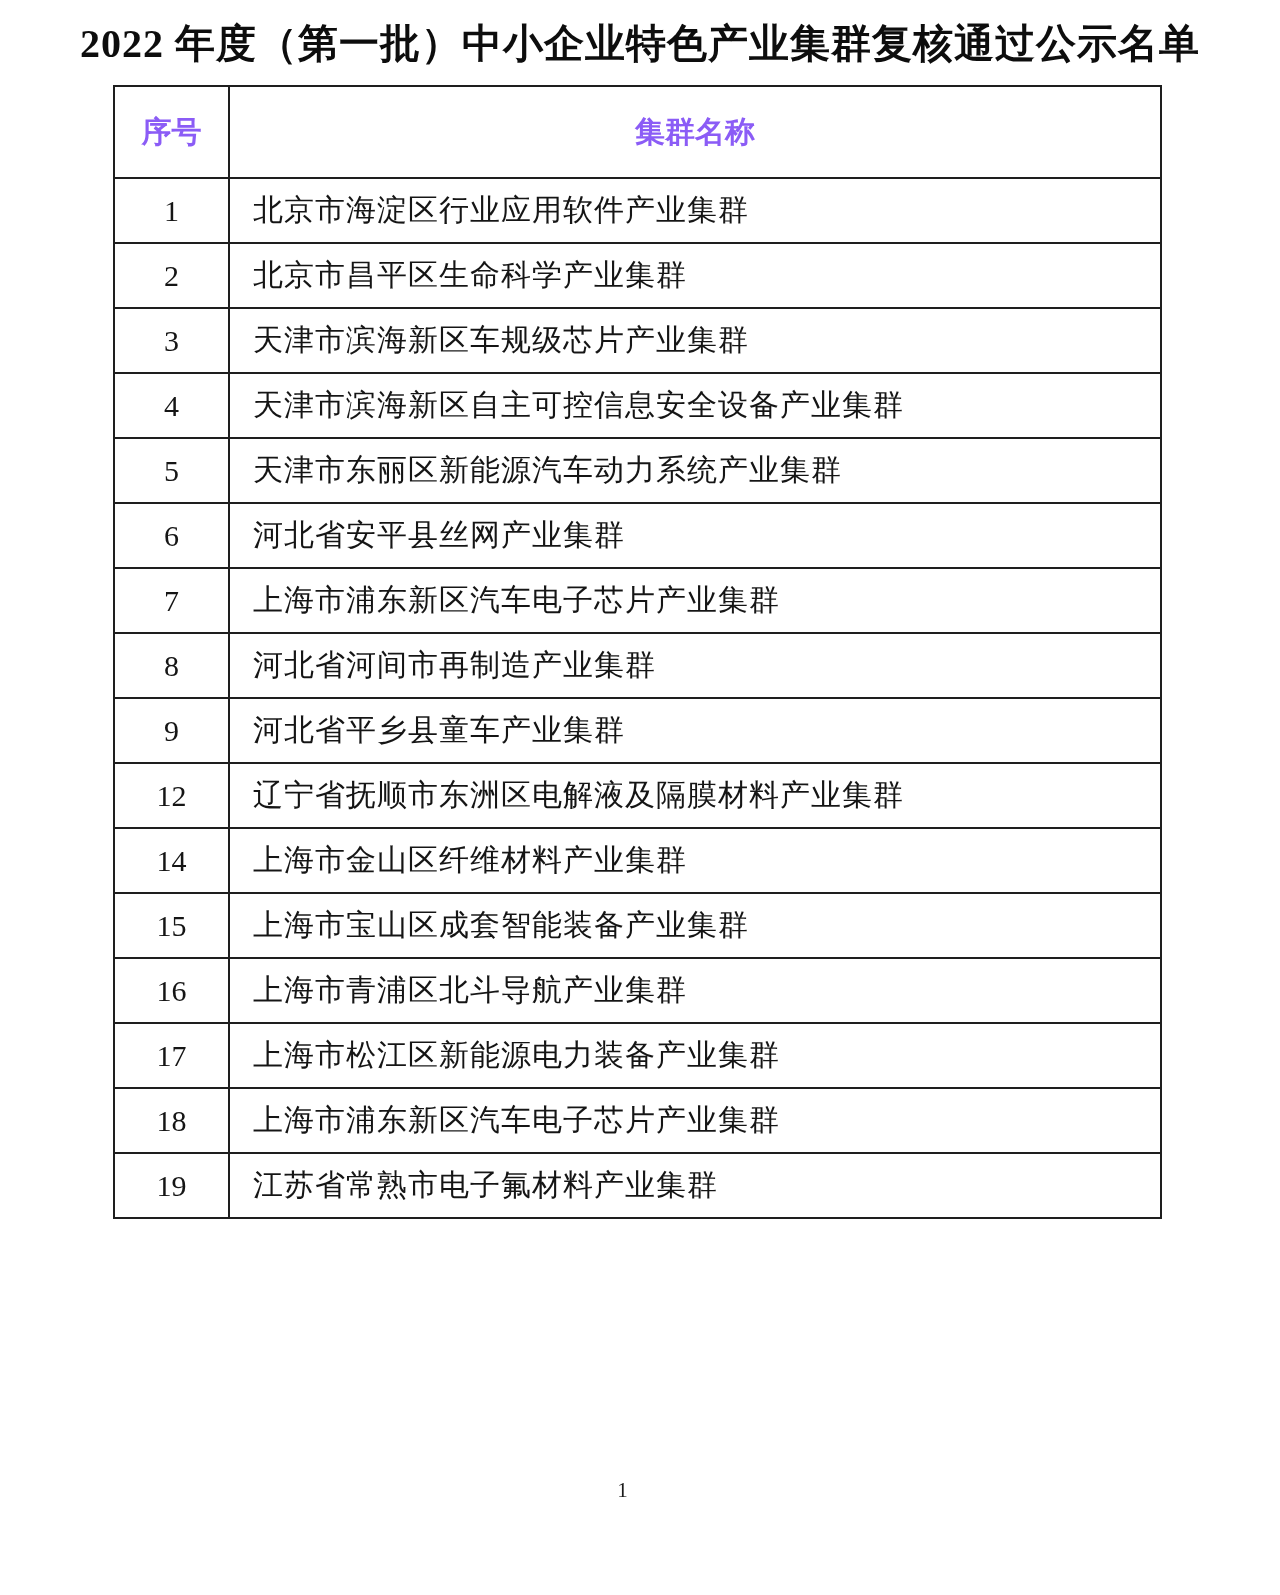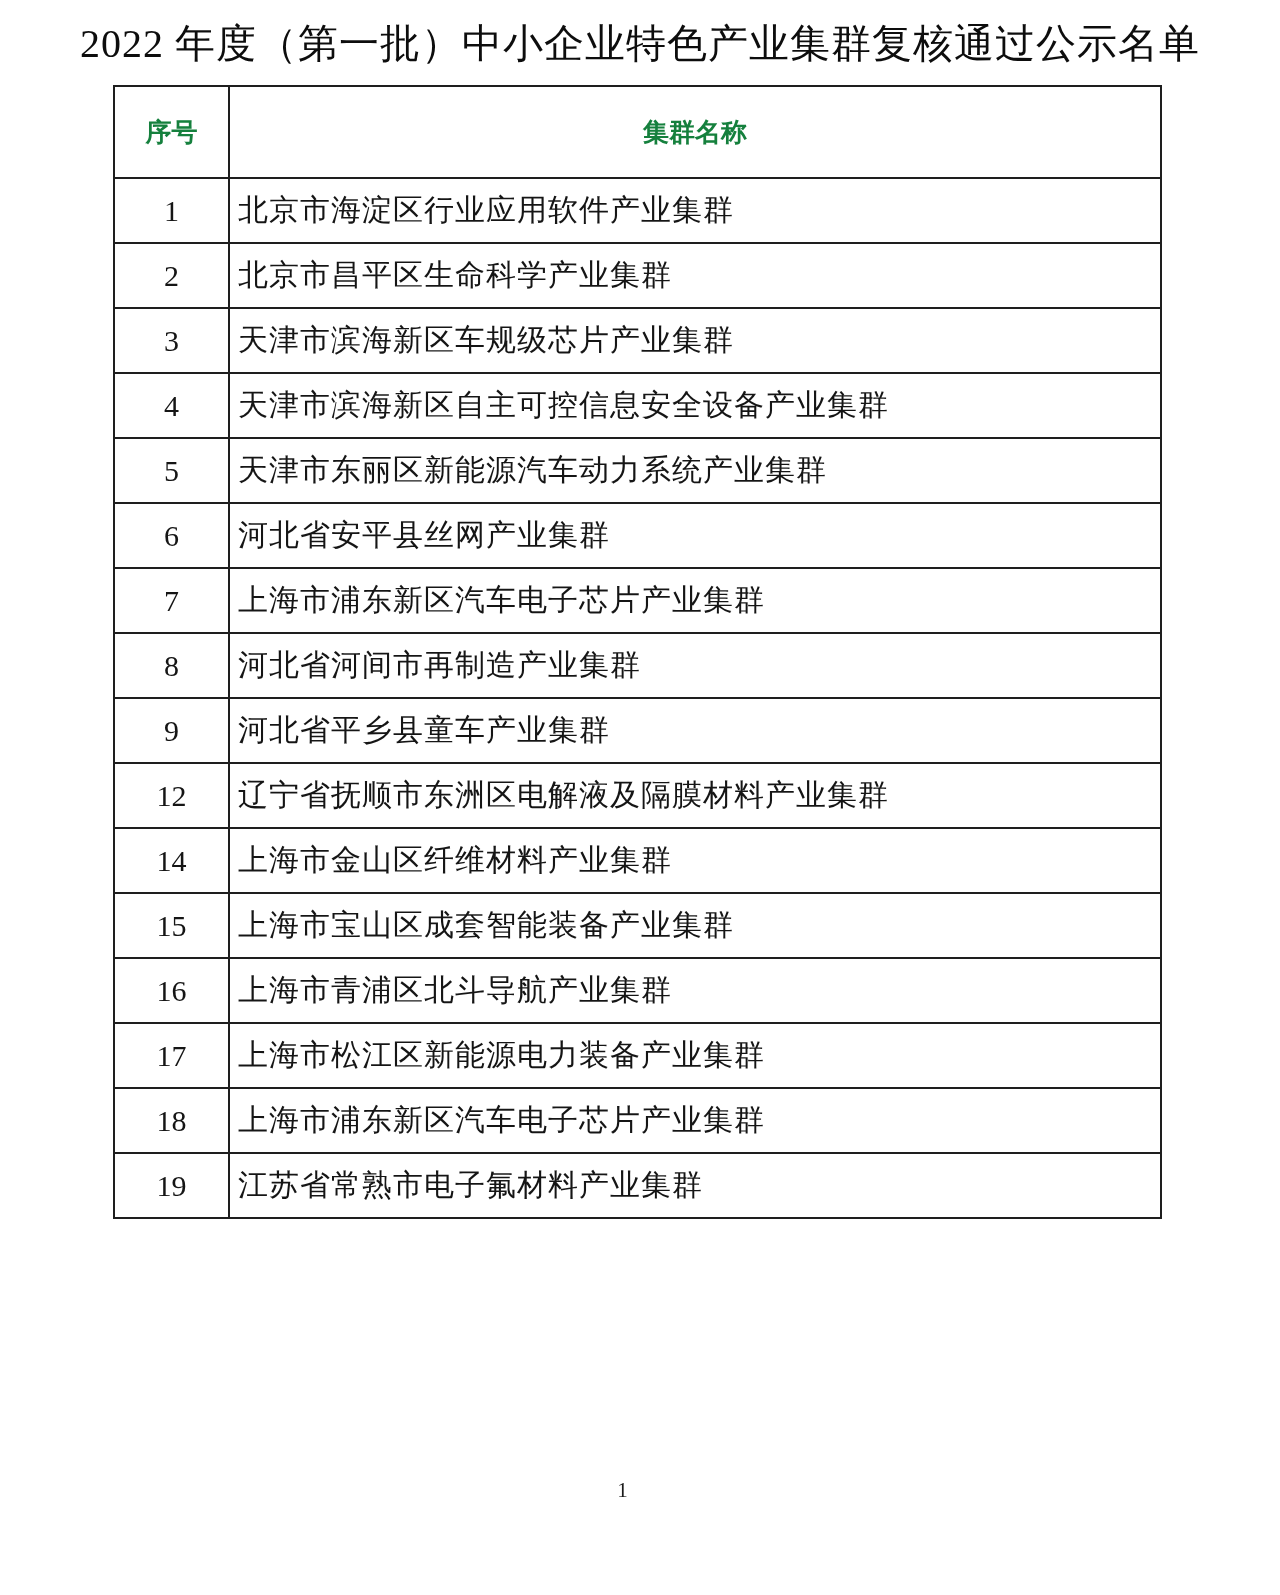--- a/index.html
+++ b/index.html
@@ -19,21 +19,21 @@
     background: #ffffff;
     overflow: hidden;
   }
   .doc-title {
     position: absolute;
     top: 16px;
     left: 0;
     width: 1280px;
     text-align: center;
     font-size: 40px;
-    font-weight: normal;
+    font-weight: bold;
     letter-spacing: 1px;
     color: #0d0d0d;
     font-family: "Liberation Serif", "DejaVu Serif", serif;
     white-space: nowrap;
   }
   table.cluster-table {
     position: absolute;
     left: 113px;
     top: 85px;
     width: 1047px;
@@ -44,38 +44,38 @@
   table.cluster-table col.col-no   { width: 115px; }
   table.cluster-table col.col-name { width: 932px; }
   table.cluster-table th,
   table.cluster-table td {
     border: 2px solid #1e1e1e;
     padding: 0;
     background: #ffffff;
   }
   table.cluster-table thead th {
     height: 90px;
-    font-size: 26px;
+    font-size: 30px;
     font-weight: bold;
     vertical-align: middle;
-    color: #15803d;
+    color: #8b5cf6;
   }
   table.cluster-table tbody td {
     height: 63px;
     vertical-align: middle;
     font-size: 30px;
     color: #151515;
   }
   table.cluster-table tbody td.cell-no {
     text-align: center;
     font-family: "Liberation Serif", "DejaVu Serif", serif;
   }
   table.cluster-table tbody td.cell-name {
     text-align: left;
-    padding-left: 8px;
+    padding-left: 23px;
     letter-spacing: 1px;
     white-space: nowrap;
   }
   .page-number {
     position: absolute;
     top: 1478px;
     left: 0;
     width: 1245px; 
     text-align: center;
     font-size: 21px;

